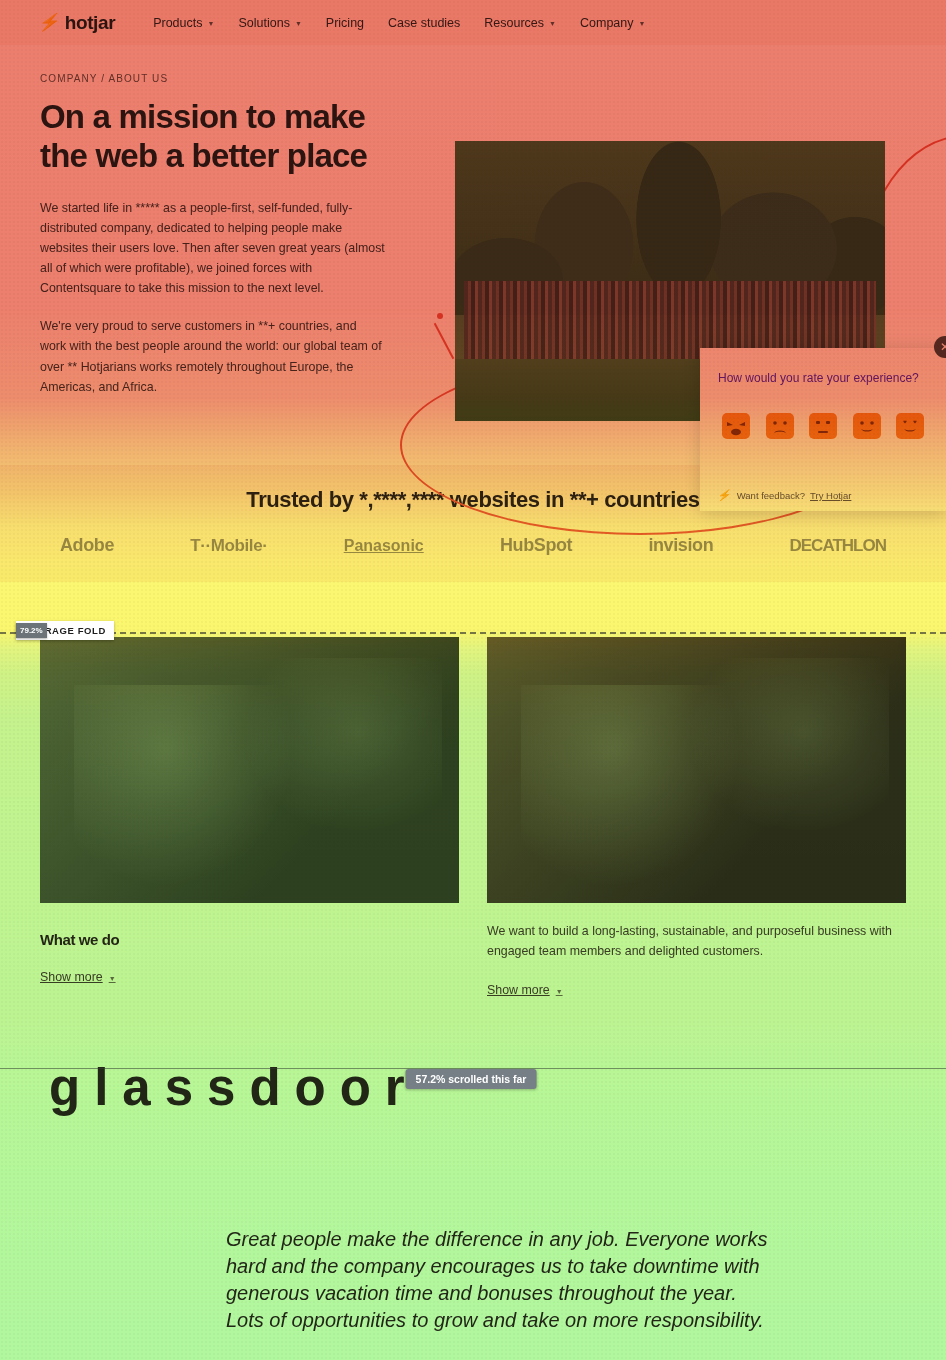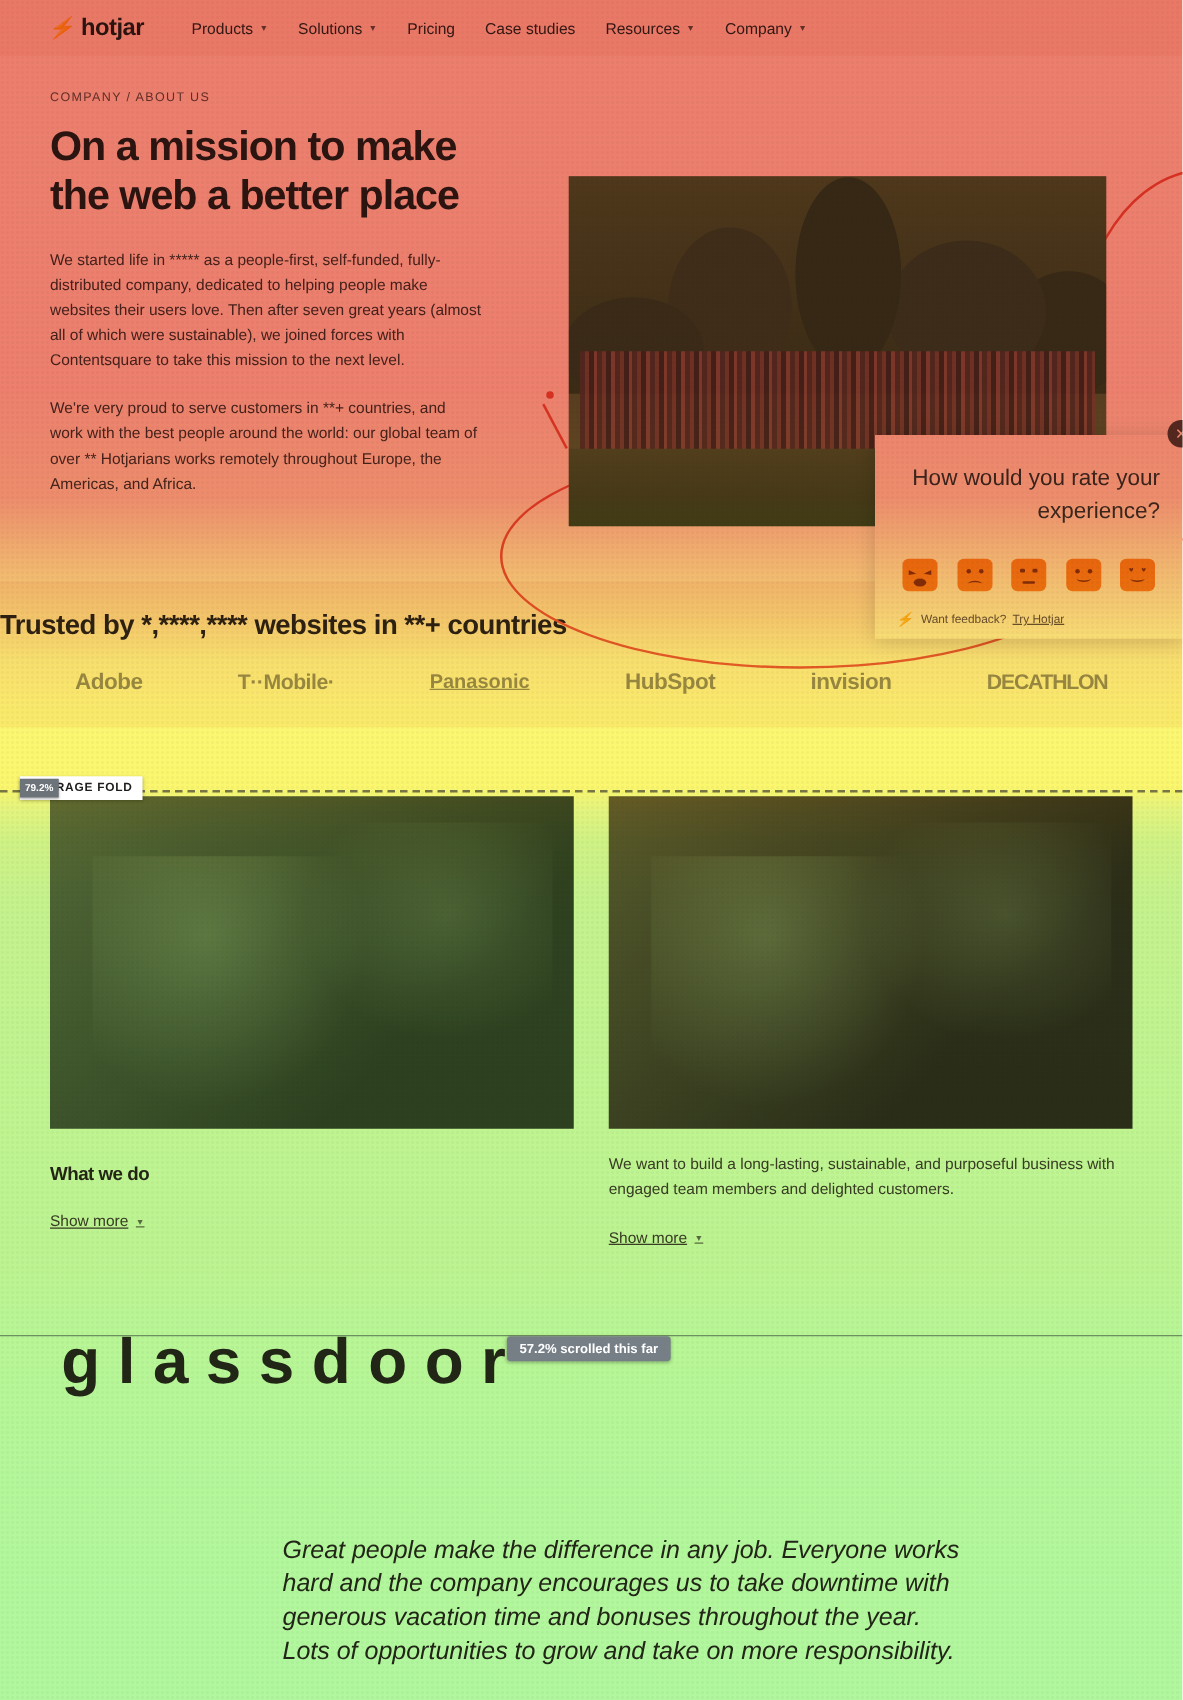--- a/index.html
+++ b/index.html
@@ -72,31 +72,31 @@
   
   .survey {
     position:absolute; left:700px; top:303px; width:246px; height:163px;
     background:#fff; box-shadow:0 2px 16px rgba(0,0,0,.16); padding:22px 18px 0;
   }
   .survey-close {
     position:absolute; right:-10px; top:-12px; width:22px; height:22px; border-radius:50%;
     background:#5b4b47; color:#fff; font-size:12px; display:flex; align-items:center;
     justify-content:center; cursor:pointer; line-height:1;
   }
-  .survey-q { font-size:18px; line-height:1.42; color:#404040; text-align:right; }
+  .survey-q { font-size:12px; line-height:1.42; color:#6d28d9; text-align:left; }
   .survey-faces { display:flex; justify-content:space-between; margin:26px 4px 0; }
   .face { width:28px; height:26px; border-radius:5px; background:#f6921e; position:relative; }
   .face svg { position:absolute; inset:0; }
   .survey-foot { position:absolute; left:18px; bottom:9px; display:flex; align-items:center;
                  gap:5px; font-size:9.5px; color:#6b5d59; }
   .survey-foot a { color:#6b5d59; text-decoration:underline; }
   .bolt { color:#e8614d; font-size:11px; transform:skewX(-12deg); font-weight:700; }
 
   
-  .trusted { background:#fdf2ee; padding:22px 0 26px; }
+  .trusted { background:#fdf2ee; padding:22px 0 26px; text-align:center; }
   .trusted h2 { font-size:22px; font-weight:700; color:#2f2725; letter-spacing:-0.4px; }
   .logos { display:flex; align-items:center; justify-content:space-between;
            padding:22px 60px 0; opacity:.55; }
   .logo-word { font-size:18px; font-weight:700; color:#4b3f3b; letter-spacing:-0.4px; white-space:nowrap; }
   .logo-word.panasonic { font-size:16px; letter-spacing:0;text-decoration:underline; }
   .logo-word.tmobile  { font-size:17px; }
   .logo-word.decath   { font-size:17px; letter-spacing:-1px; }
 
   
   .gap-band { height:55px; background:#fff; }
@@ -206,21 +206,21 @@
       <div class="nav-item">
         <span>Company</span>
         <span class="caret">▼</span>
       </div>
     </div>
   </div>
 
   <div class="hero">
     <div class="eyebrow">COMPANY / ABOUT US</div>
     <h1 class="hero-h1">On a mission to make the web a better place</h1>
-    <p class="hero-p">We started life in ***** as a people-first, self-funded, fully-distributed company, dedicated to helping people make websites their users love. Then after seven great years (almost all of which were sustainable), we joined forces with Contentsquare to take this mission to the next level.</p>
+    <p class="hero-p">We started life in ***** as a people-first, self-funded, fully-distributed company, dedicated to helping people make websites their users love. Then after seven great years (almost all of which were profitable), we joined forces with Contentsquare to take this mission to the next level.</p>
     <p class="hero-p">We're very proud to serve customers in **+ countries, and work with the best people around the world: our global team of over ** Hotjarians works remotely throughout Europe, the Americas, and Africa.</p>
 
     <div class="arc"></div>
     <div class="arc2"></div>
     <div class="dot-sm"></div>
     <div class="tick"></div>
 
     <div class="hero-img">
       <div class="sky"></div>
         <div class="trees"></div>

